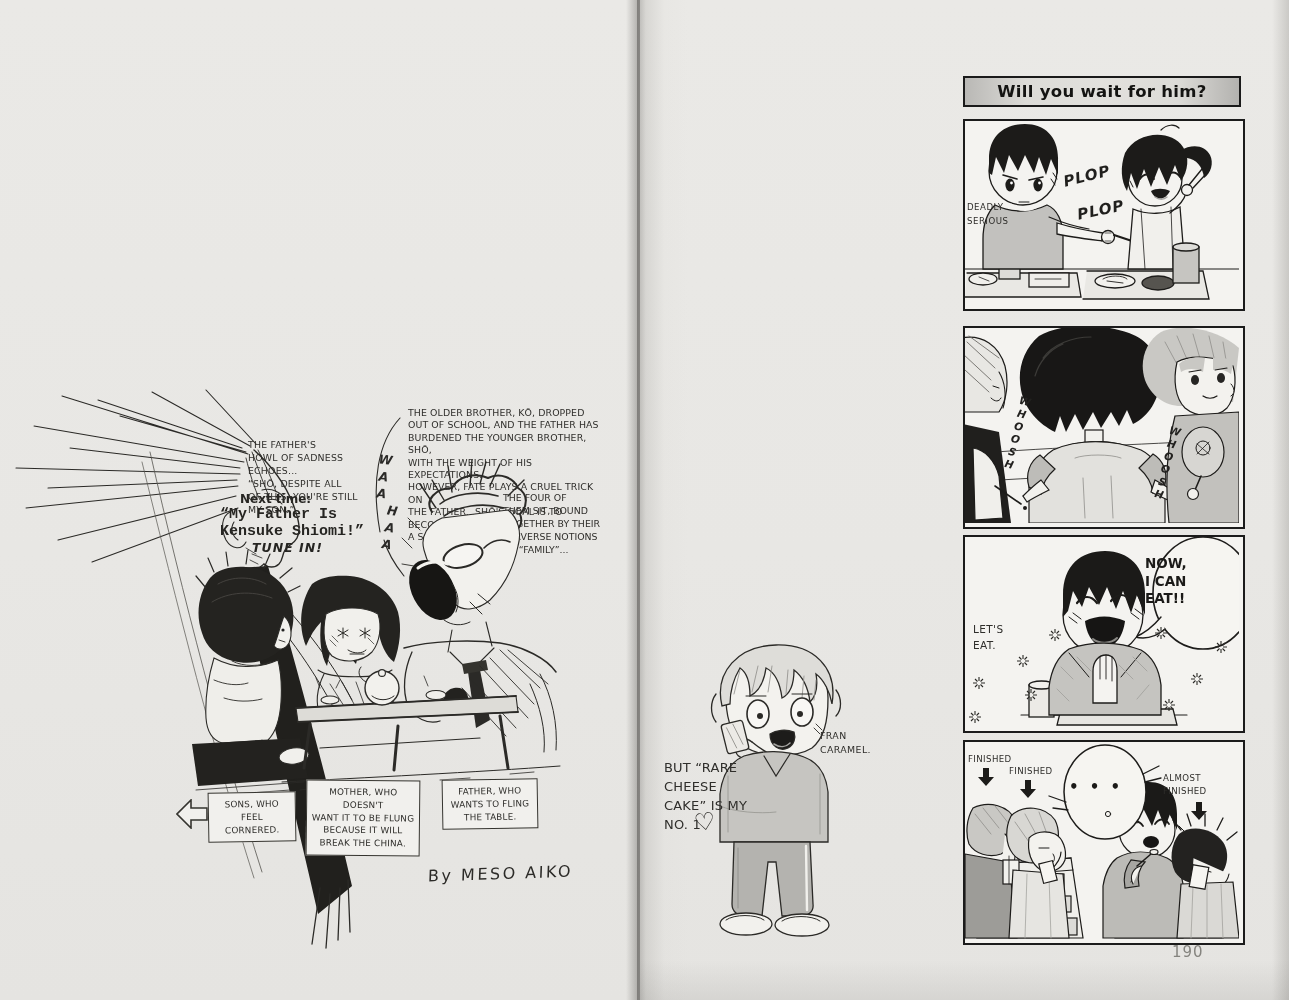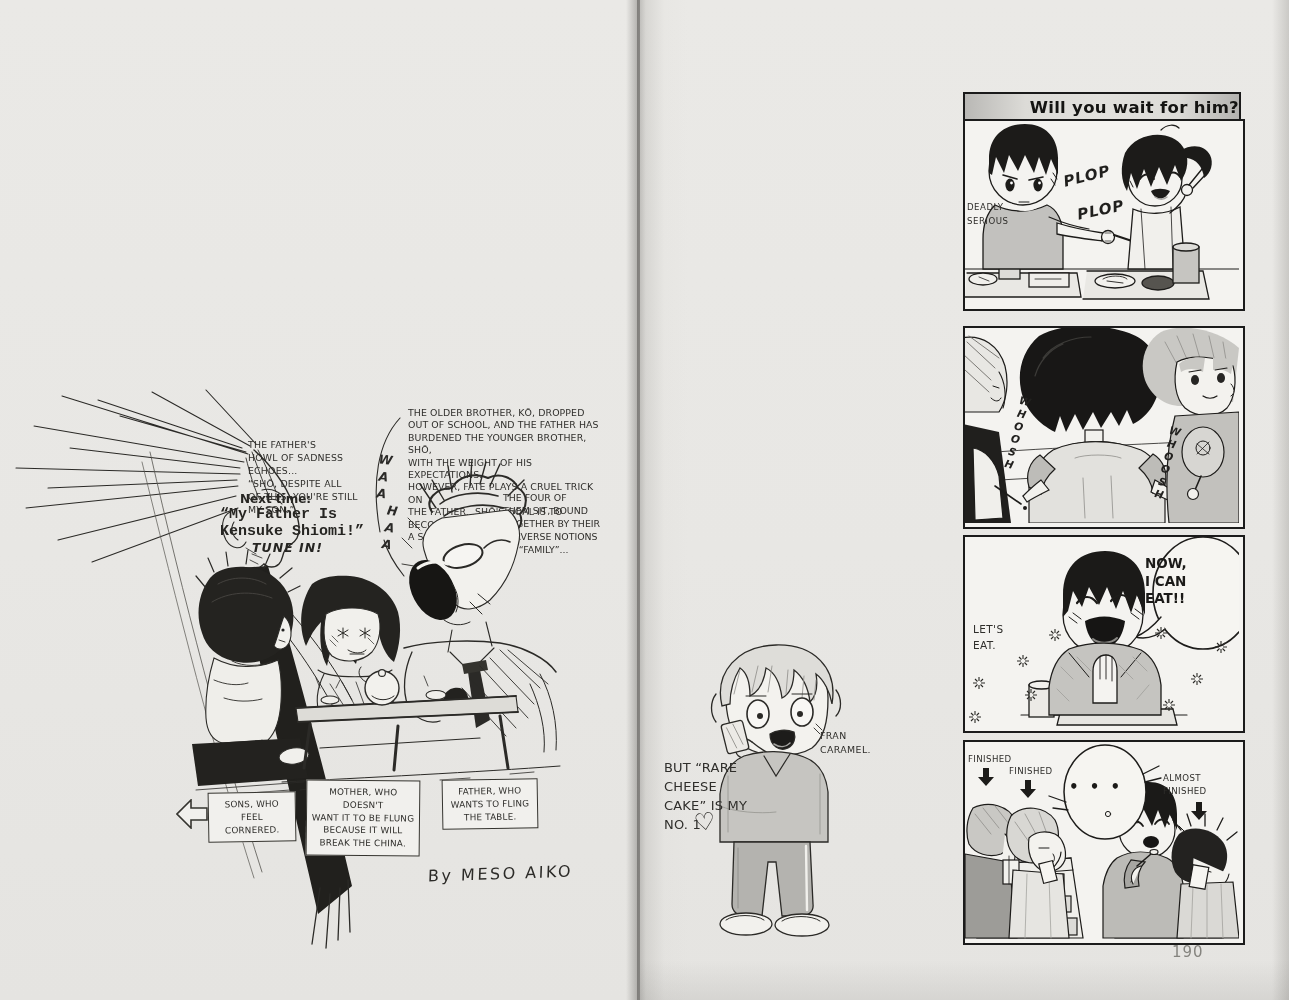--- a/index.html
+++ b/index.html
@@ -17,23 +17,23 @@
           padding:5px 4px;white-space:pre-line;letter-spacing:.2px;}
   .vtext{writing-mode:vertical-rl;text-orientation:upright;letter-spacing:2px;}
   .spine{position:absolute;top:0;left:626px;width:62px;height:1000px;
          background:linear-gradient(90deg,rgba(60,58,54,0) 0%,rgba(60,58,54,.30) 18%,
          rgba(120,118,112,.16) 32%,rgba(200,198,192,.06) 62%,rgba(0,0,0,0) 100%);}
   .spineline{position:absolute;top:0;left:637px;width:3px;height:1000px;background:rgba(45,43,40,.38);}
   .rightedge{position:absolute;top:0;left:1272px;width:17px;height:1000px;
          background:linear-gradient(90deg,rgba(0,0,0,0),rgba(90,88,82,.22));}
   .botshade{position:absolute;left:640px;top:960px;width:649px;height:40px;
          background:linear-gradient(180deg,rgba(0,0,0,0),rgba(80,78,74,.10));}
-  .titlebar{position:absolute;left:963px;top:92px;width:278px;height:31px;border:2px solid #1a1a1a;
+  .titlebar{position:absolute;left:963px;top:76px;width:278px;height:31px;border:2px solid #1a1a1a;
          box-sizing:border-box;background:linear-gradient(90deg,#b9b8b5 0%,#dcdbd7 22%,#e2e1dd 50%,#dcdbd7 78%,#b3b2af 100%);
-         display:flex;align-items:center;justify-content:flex-end;}
+         display:flex;align-items:center;justify-content:center;}
 </style>
 </head>
 <body>
 
 <div id="stage">
 
 
   <div class="t ct" style="left:248px;top:407px;width:138px;font-size:9.4px;line-height:1.38;letter-spacing:.2px;margin-top:32px;">THE FATHER'S
 HOWL OF SADNESS
 ECHOES...

